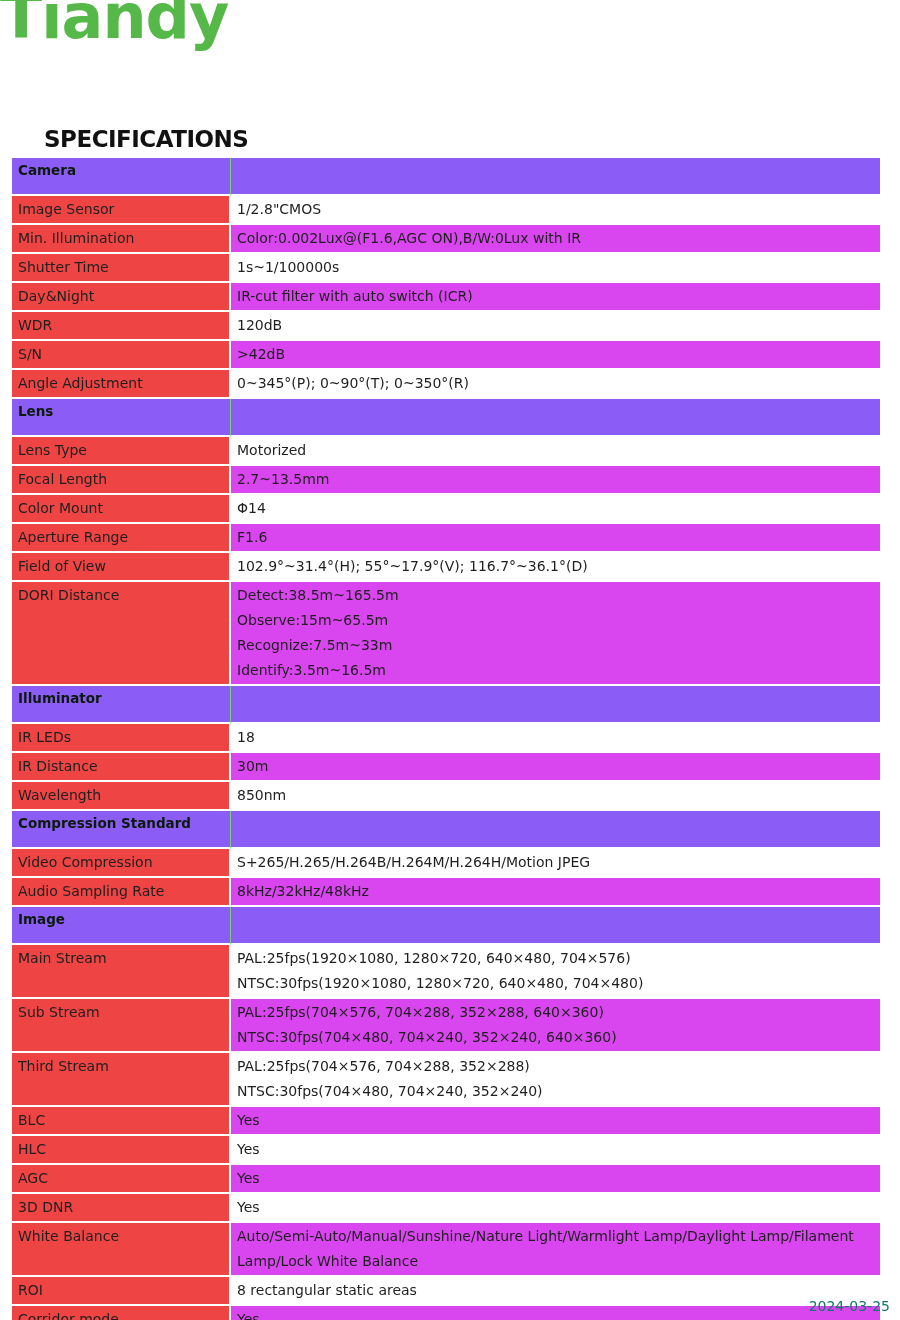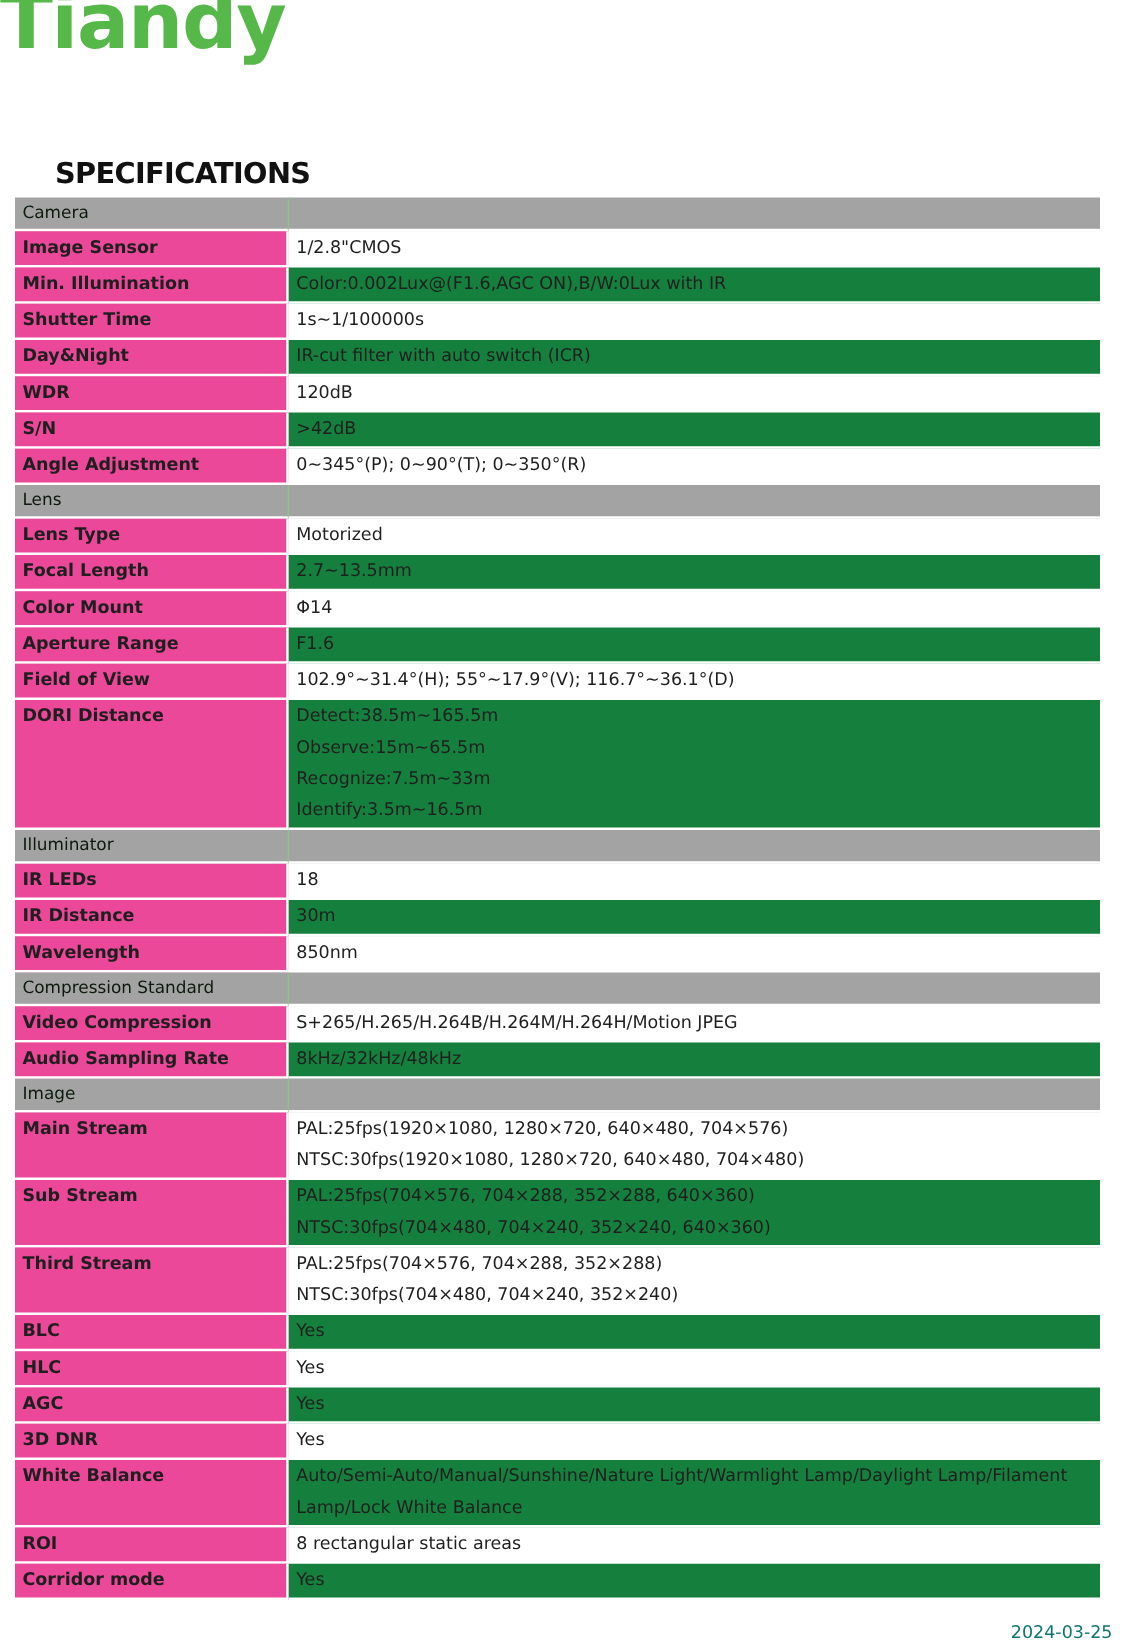--- a/index.html
+++ b/index.html
@@ -19,27 +19,27 @@
 
   .spec-table {
     position: absolute; left: 12px; top: 158px; width: 868px;
     border-collapse: separate; border-spacing: 0;
   }
   .spec-table td {
     font-size: 14px; line-height: 25px; vertical-align: top;
     padding: 1px 6px 1px 6px;
     border-bottom: 2px solid #ffffff;
   }
-  .spec-table td.label { width: 219px; background: #ec4899; border-right: 2px solid #ffffff; color: #1f1f1f; font-weight: bold; }
+  .spec-table td.label { width: 219px; background: #ef4444; border-right: 2px solid #ffffff; color: #1f1f1f; }
   .spec-table td.value { color: #1f1f1f; }
   .spec-table tr.odd td.value { background: #ffffff; }
-  .spec-table tr.even td.value { background: #15803d; }
+  .spec-table tr.even td.value { background: #d946ef; }
   .spec-table tr.section td {
-    background: #a3a3a3; font-weight: normal; font-size: 13.5px; color: #0b1a0b;
-    line-height: 23px; padding-top: 1px; padding-bottom: 1px;
+    background: #8b5cf6; font-weight: bold; font-size: 13.5px; color: #0b1a0b;
+    line-height: 23px; padding-top: 1px; padding-bottom: 12px;
   }
   .spec-table tr.section td.label { border-right: 1px solid #7dcc75; }
   .multiline span { display: block; }
 
   .footer-date {
     position: absolute; right: 10px; top: 1298px;
     font-size: 14px; color: #0f766e;
   }
 </style>
 </head>

